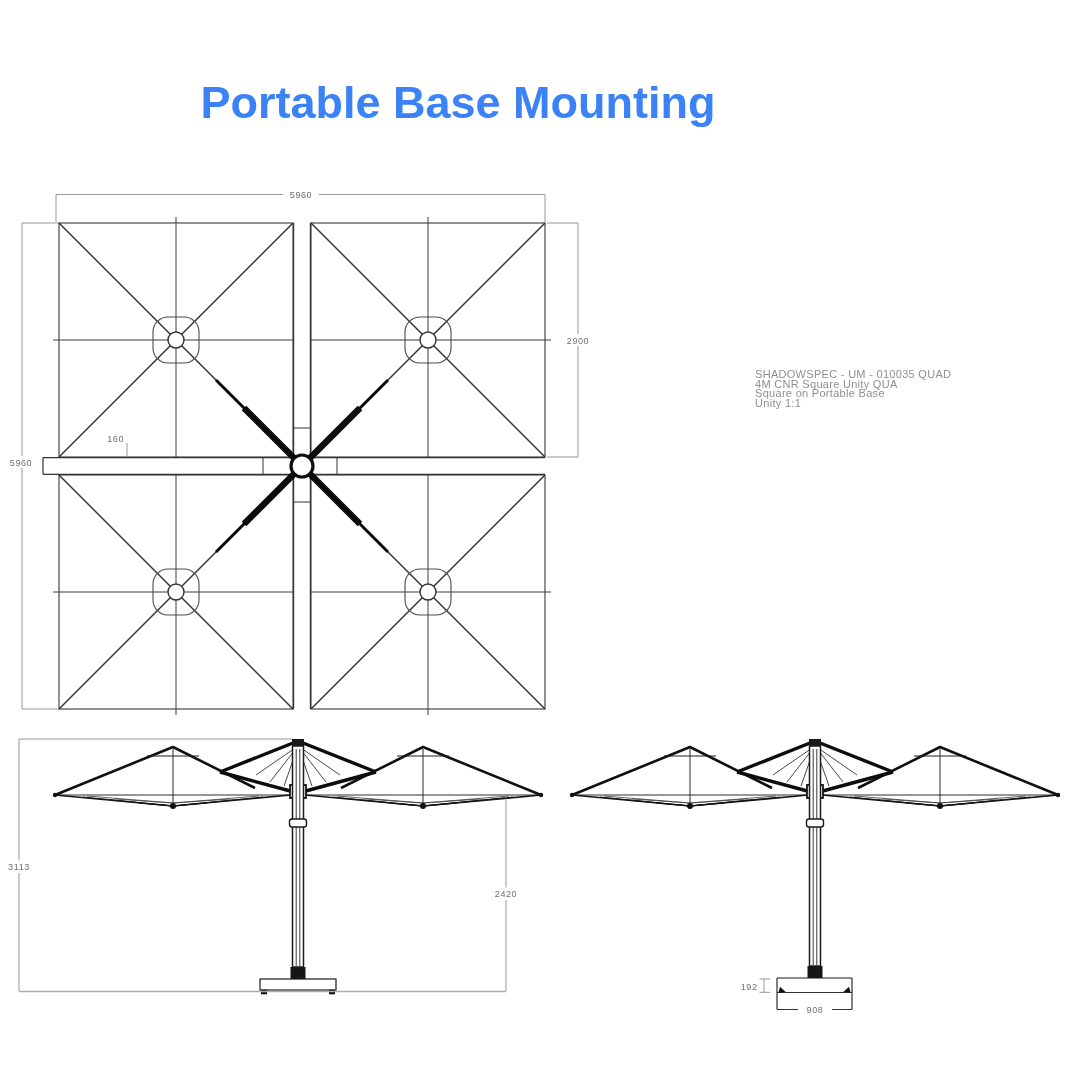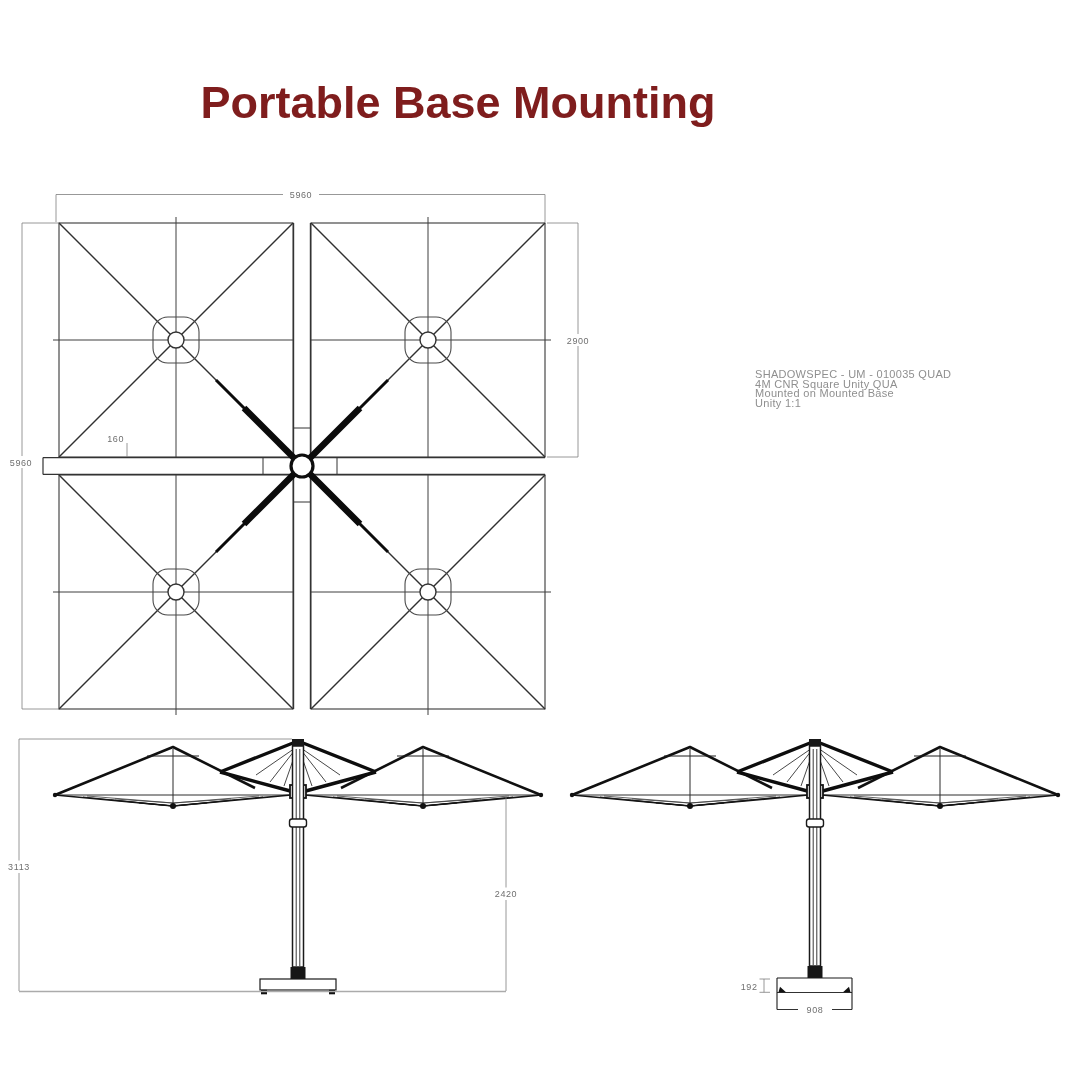--- a/index.html
+++ b/index.html
@@ -3,21 +3,21 @@
 <meta charset="utf-8">
 <style>
   html,body{margin:0;padding:0;}
   body{
     width:1080px;height:1080px;position:relative;background:#ffffff;
     font-family:"Liberation Sans", sans-serif;overflow:hidden;
   }
   .page-title{
     position:absolute;top:80px;left:0;width:916px;text-align:center;
     font-size:45px;font-weight:bold;letter-spacing:0px;line-height:1;
-    color:#7f1d1d;
+    color:#3b82f6;
   }
   .annotation{
     position:absolute;left:755px;top:370px;
     font-size:11px;line-height:9.5px;letter-spacing:0.3px;color:#8f8f8f;
   }
   svg.drawing{position:absolute;left:0;top:0;}
   .thin{stroke:#383838;stroke-width:1.1;fill:none;}
   .diag{stroke:#303030;stroke-width:1.4;}
   .cline{stroke:#3f3f3f;stroke-width:1;}
   .strip{stroke:#333333;stroke-width:1.2;}
@@ -28,21 +28,21 @@
   .heavy{stroke:#0b0b0b;fill:none;}
 </style>
 </head>
 <body>
 
 <div class="page-title">Portable Base Mounting</div>
 
 <div class="annotation">
   <div>SHADOWSPEC - UM - 010035 QUAD</div>
   <div>4M CNR Square Unity QUA</div>
-  <div>Mounted on Mounted Base</div>
+  <div>Square on Portable Base</div>
   <div>Unity 1:1</div>
 </div>
 
 <svg class="drawing" width="1080" height="1080" viewBox="0 0 1080 1080">
   <defs>
     <g id="side-canopy">
       <line x1="-118" y1="48" x2="118" y2="48" stroke="#2e2e2e" stroke-width="1"></line>
       <g stroke="#2a2a2a" stroke-width="1">
         <line x1="0" y1="59" x2="-90" y2="50"></line>
           <line x1="0" y1="59" x2="-62" y2="53"></line>

